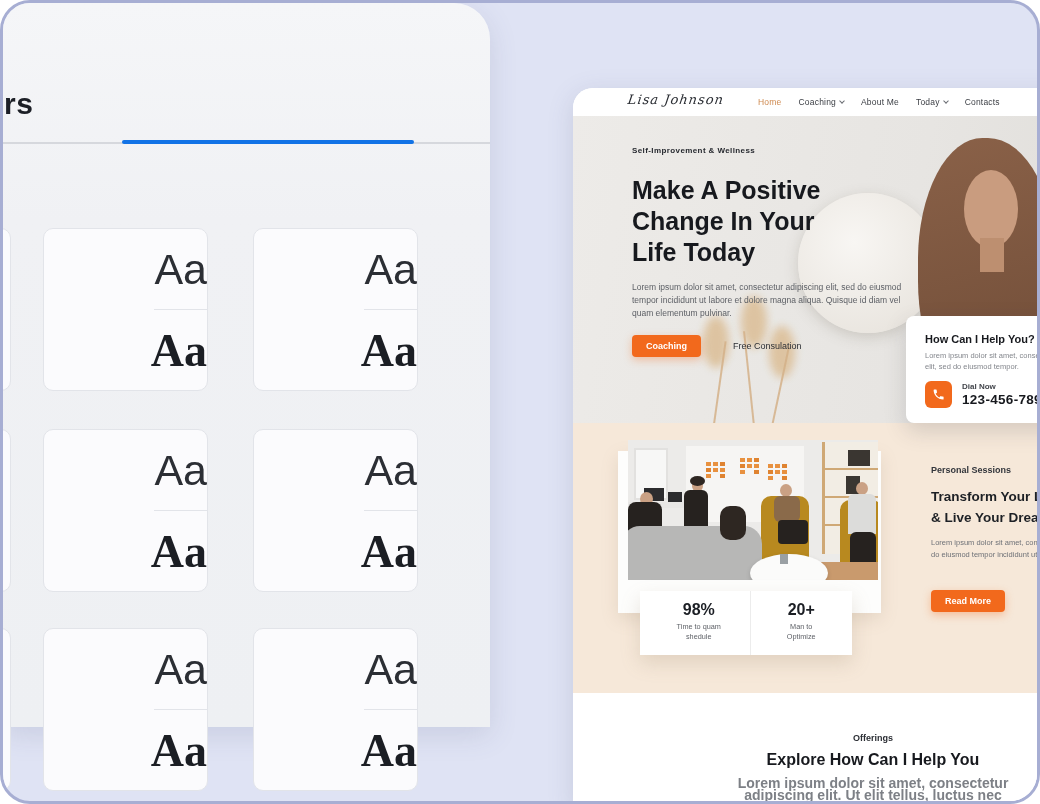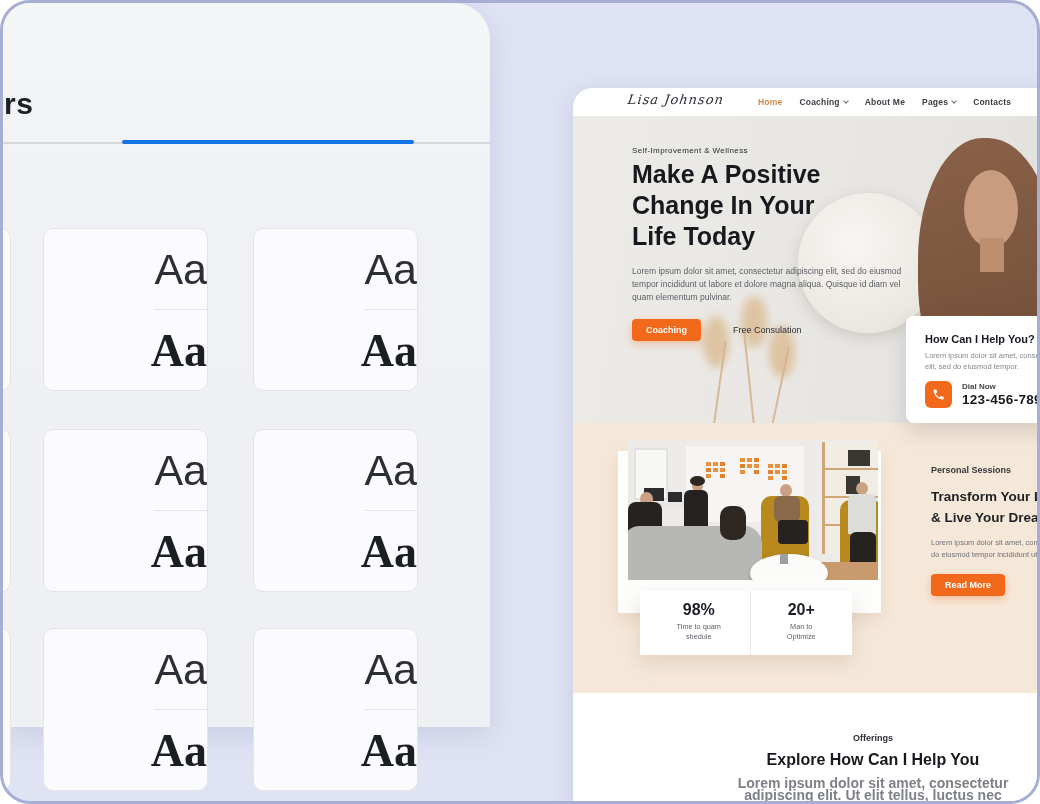--- a/index.html
+++ b/index.html
@@ -29,21 +29,21 @@
   .aa-serif { font-family:"Liberation Serif", serif; font-weight:700; font-size:46px; color:#1b1e24; }
 
   
   .site { position:absolute; left:570px; top:85px; width:600px; height:719px; background:#ffffff;
           border-radius:20px 20px 0 0; overflow:hidden; box-shadow:0 6px 26px rgba(90,95,130,.18); }
 
   .site-header { position:absolute; left:0; top:0; width:100%; height:28px; background:#fff; }
   .logo { position:absolute; left:55px; top:4px; font-family:"DejaVu Serif", serif; font-style:italic;
           font-size:13px; color:#2a2d33; transform:skewX(-8deg); letter-spacing:1px; white-space:nowrap; }
   .nav { position:absolute; left:185px; top:0; height:28px; display:flex; align-items:center; gap:17px; }
-  .nav-item { font-size:8.5px; font-weight:700; color:#3b3e44; letter-spacing:.2px; white-space:nowrap;
+  .nav-item { font-size:8.5px; font-weight:400; color:#3b3e44; letter-spacing:.2px; white-space:nowrap;
               display:flex; align-items:center;text-align:right; }
   .nav-item.active { color:#cf8a50; }
   .chev { width:4px; height:4px; border-right:1.3px solid #6b6e74; border-bottom:1.3px solid #6b6e74;
           transform:rotate(45deg); margin-left:4px; margin-bottom:2px; display:inline-block; }
 
   
   .hero { position:absolute; left:0; top:28px; width:100%; height:307px;
           background:linear-gradient(100deg,#edebe8,#e7e5e2 55%,#dedcd8); overflow:hidden; }
   .hero-circle { position:absolute; left:225px; top:77px; width:140px; height:140px; border-radius:50%;
                  background:radial-gradient(circle at 40% 35%, #f8f6f3, #eae6e0 75%, #e0dbd3);
@@ -52,23 +52,23 @@
   .grass-tuft { position:absolute; width:26px; height:52px; border-radius:50%;
                 background:#dcc09a; filter:blur(4px); opacity:.9; }
   .woman-hair { position:absolute; left:345px; top:22px; width:140px; height:265px;
                 border-radius:46% 50% 42% 46%; background:linear-gradient(165deg,#8a6148,#6f4c37); }
   .woman-face { position:absolute; left:391px; top:54px; width:54px; height:78px; border-radius:50%;
                 background:#c99c7f; }
   .woman-neck { position:absolute; left:407px; top:122px; width:24px; height:34px; background:#bd8f70; }
   .woman-blazer { position:absolute; left:352px; top:205px; width:170px; height:110px;
                   border-radius:30px 30px 0 0; background:linear-gradient(120deg,#f0f2f4,#dfe3e6); }
 
-  .eyebrow { font-size:8px; font-weight:400; color:#26292f; letter-spacing:.4px; }
+  .eyebrow { font-size:8px; font-weight:700; color:#26292f; letter-spacing:.4px; }
   .hero-copy { position:absolute; left:59px; top:30px; width:300px; }
-  .hero-title { margin-top:4px; font-size:25px; line-height:31px; font-weight:700; color:#17191e; }
+  .hero-title { margin-top:20px; font-size:25px; line-height:31px; font-weight:700; color:#17191e; }
   .hero-para { margin-top:13px; font-size:8.5px; line-height:13px; color:#5c5f65; width:290px; }
   .hero-actions { margin-top:15px; display:flex; align-items:center; gap:32px; }
   .btn-orange { background:#f2691c; color:#fff; font-size:9px; font-weight:700; border:none;
                 padding:6px 14px; border-radius:4px; box-shadow:0 3px 8px rgba(242,105,28,.35); }
   .link-plain { font-size:9px; font-weight:400; color:#2c2f35; }
 
   
   .help-card { position:absolute; left:333px; top:228px; width:245px; height:107px; background:#fff;
                border-radius:8px; box-shadow:0 8px 22px rgba(60,60,70,.18); padding:17px 0 0 19px; z-index:5; }
   .help-title { font-size:11px; font-weight:700; color:#17191e; }
@@ -111,21 +111,21 @@
            box-shadow:0 8px 18px rgba(150,130,105,.22); display:flex; z-index:4;padding-left:8px; }
   .stat { flex:1; text-align:center; padding-top:10px; }
   .stat + .stat { border-left:1px solid #ececec; }
   .stat-value { font-size:16px; font-weight:800; color:#1b1e24; }
   .stat-label { margin:3px auto 0; font-size:7.3px; line-height:10px; color:#5f6268; width:62px; }
 
   .sessions { position:absolute; left:358px; top:42px; width:230px; }
   .sess-eyebrow { font-size:9px; font-weight:700; color:#33363c; }
   .sess-title { margin-top:11px; font-size:13.5px; line-height:21px; font-weight:700; color:#1d2025; white-space:nowrap; }
   .sess-para { margin-top:9px; font-size:7.5px; line-height:11.5px; color:#6e7177; width:200px; }
-  .sess-btn { margin-top:14px; }
+  .sess-btn { margin-top:30px; }
 
   
   .offerings { position:absolute; left:0; top:605px; width:100%; height:114px; background:#fff; text-align:center; }
   .off-eyebrow { margin-top:40px; font-size:9px; font-weight:700; color:#2c2f35; }
   .off-title { margin-top:8px; font-size:16px; font-weight:700; color:#17191e; }
   .off-para { margin:8px auto 0; font-size:14px; line-height:12px; color:#7d8086; width:290px;font-weight:bold; }
 </style>
 </head>
 <body>
 
@@ -206,21 +206,21 @@
     <div class="site-header">
       <div class="logo">Lisa Johnson</div>
       <div class="nav">
         <span class="nav-item active">Home</span>
         <span class="nav-item">
             <span>Coaching</span>
             <i class="chev"></i>
           </span>
         <span class="nav-item">About Me</span>
         <span class="nav-item">
-            <span>Pages</span>
+            <span>Today</span>
             <i class="chev"></i>
           </span>
         <span class="nav-item">Contacts</span>
       </div>
     </div>
 
     <div class="hero">
       <div class="hero-circle"></div>
       <div class="grass-tuft" style="left:130px; top:200px;"></div>
       <div class="grass-tuft" style="left:168px; top:180px;"></div>

